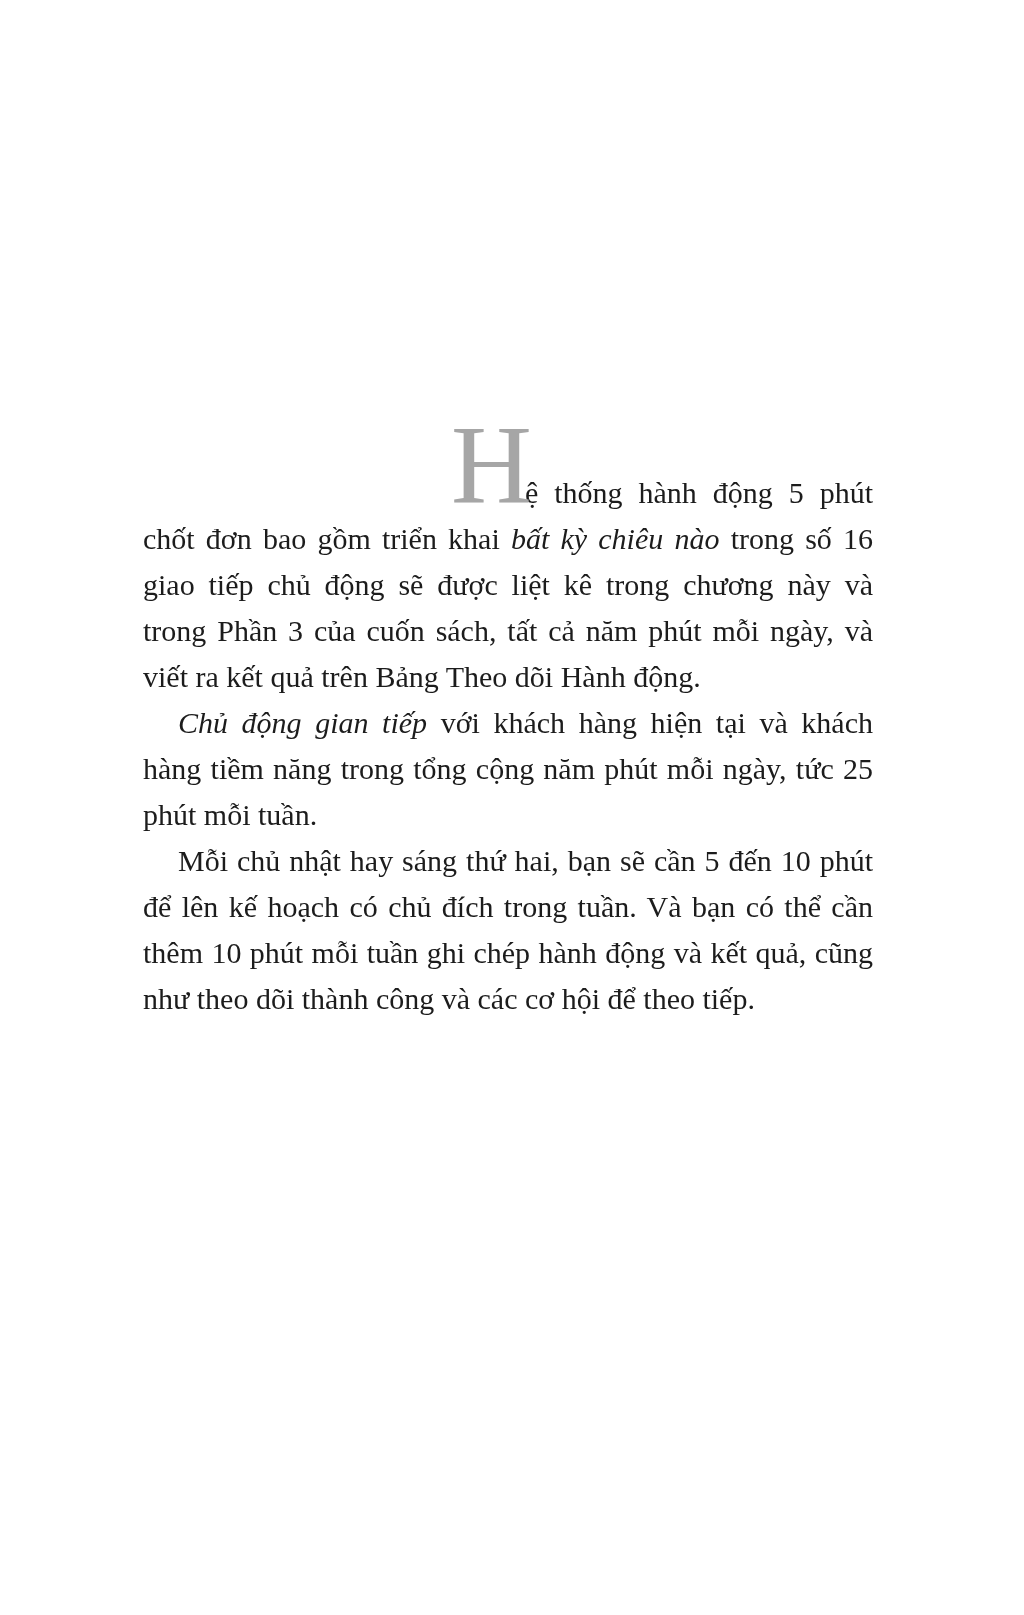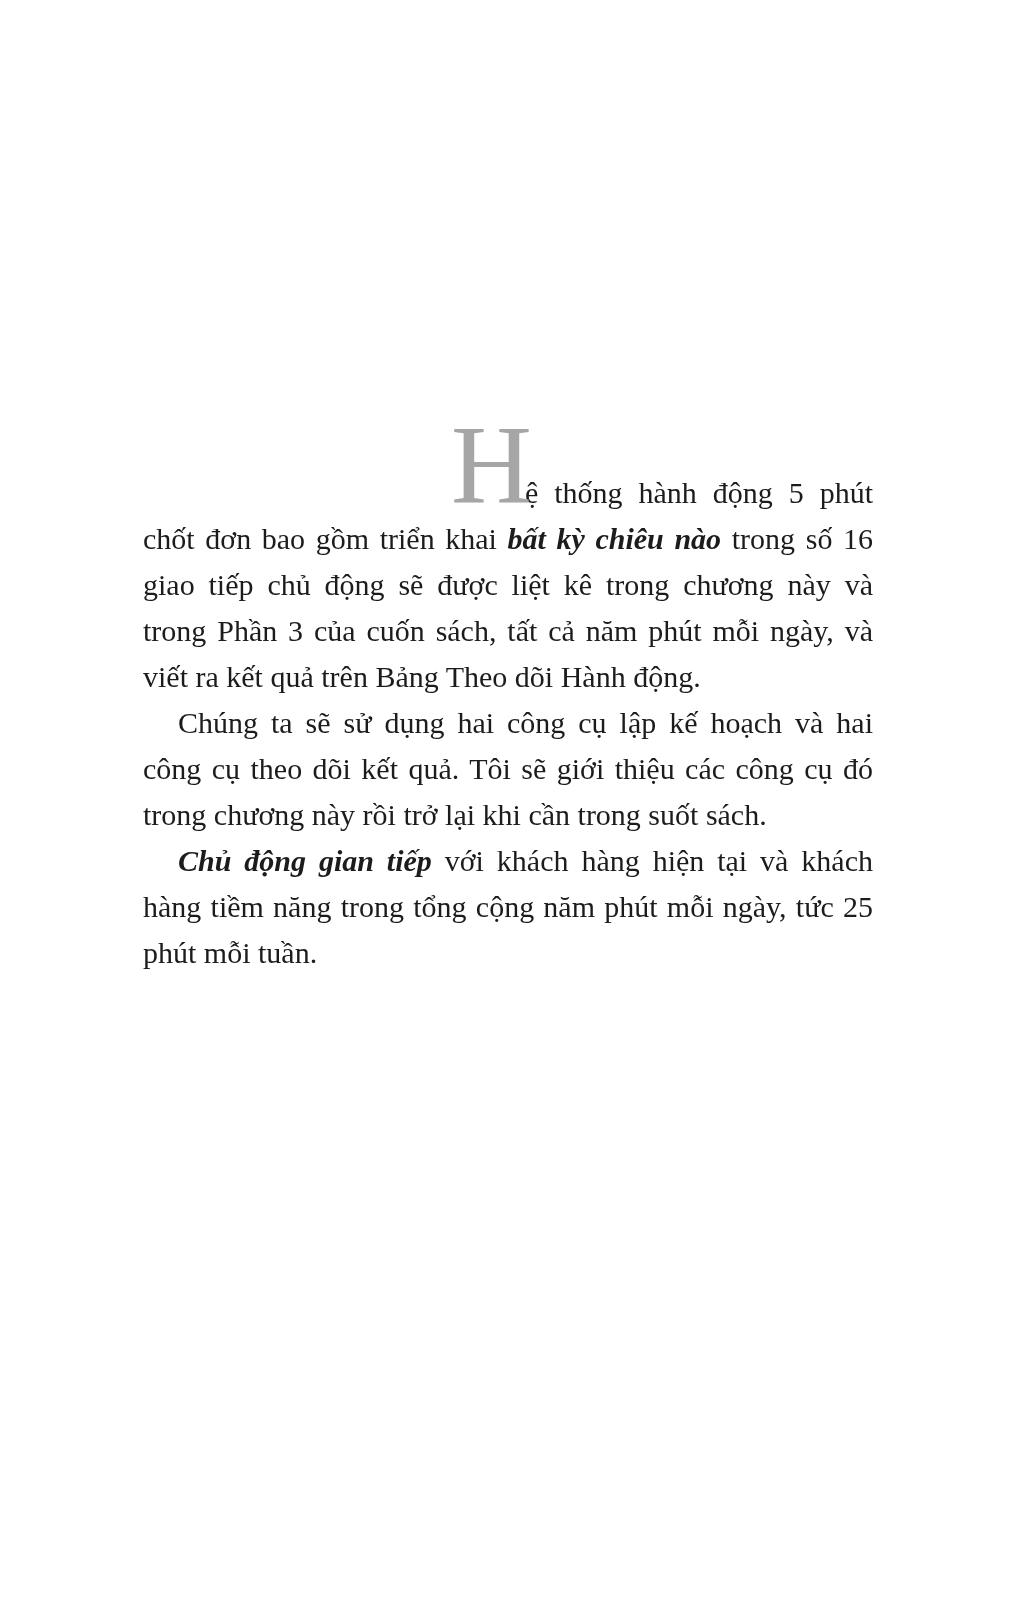--- a/index.html
+++ b/index.html
@@ -38,31 +38,30 @@
     position: absolute;
     left: 308px;
     top: -62px;
     font-size: 112px;
     line-height: 1;
     color: #a6a6a6;
     text-indent: 0;
   }
   em.inline-italic {
     font-style: italic;
-    font-weight: bold;
   }
 </style>
 </head>
 <body>
 
 <div class="page">
   <div class="text-block">
 
     <p class="opening"><span class="drop-cap">H</span><span>ệ thống hành động 5 phút chốt đơn bao gồm triển khai </span><em class="inline-italic">bất kỳ chiêu nào</em><span> trong số 16 giao tiếp chủ động sẽ được liệt kê trong chương này và trong Phần 3 của cuốn sách, tất cả năm phút mỗi ngày, và viết ra kết quả trên Bảng Theo dõi Hành động.</span></p>
 
-    <p><span>Chúng ta sẽ sử dụng hai công cụ lập kế hoạch và hai công cụ theo dõi kết quả. Tôi sẽ giới thiệu các công cụ đó trong chương này rồi trở lại khi cần trong suốt sách.</span></p>
 
     <p><em class="inline-italic">Chủ động gian tiếp</em><span> với khách hàng hiện tại và khách hàng tiềm năng trong tổng cộng năm phút mỗi ngày, tức 25 phút mỗi tuần.</span></p>
 
+    <p><span>Mỗi chủ nhật hay sáng thứ hai, bạn sẽ cần 5 đến 10 phút để lên kế hoạch có chủ đích trong tuần. Và bạn có thể cần thêm 10 phút mỗi tuần ghi chép hành động và kết quả, cũng như theo dõi thành công và các cơ hội để theo tiếp.</span></p>
 
 
   </div>
 </div>
 
 </body></html>

